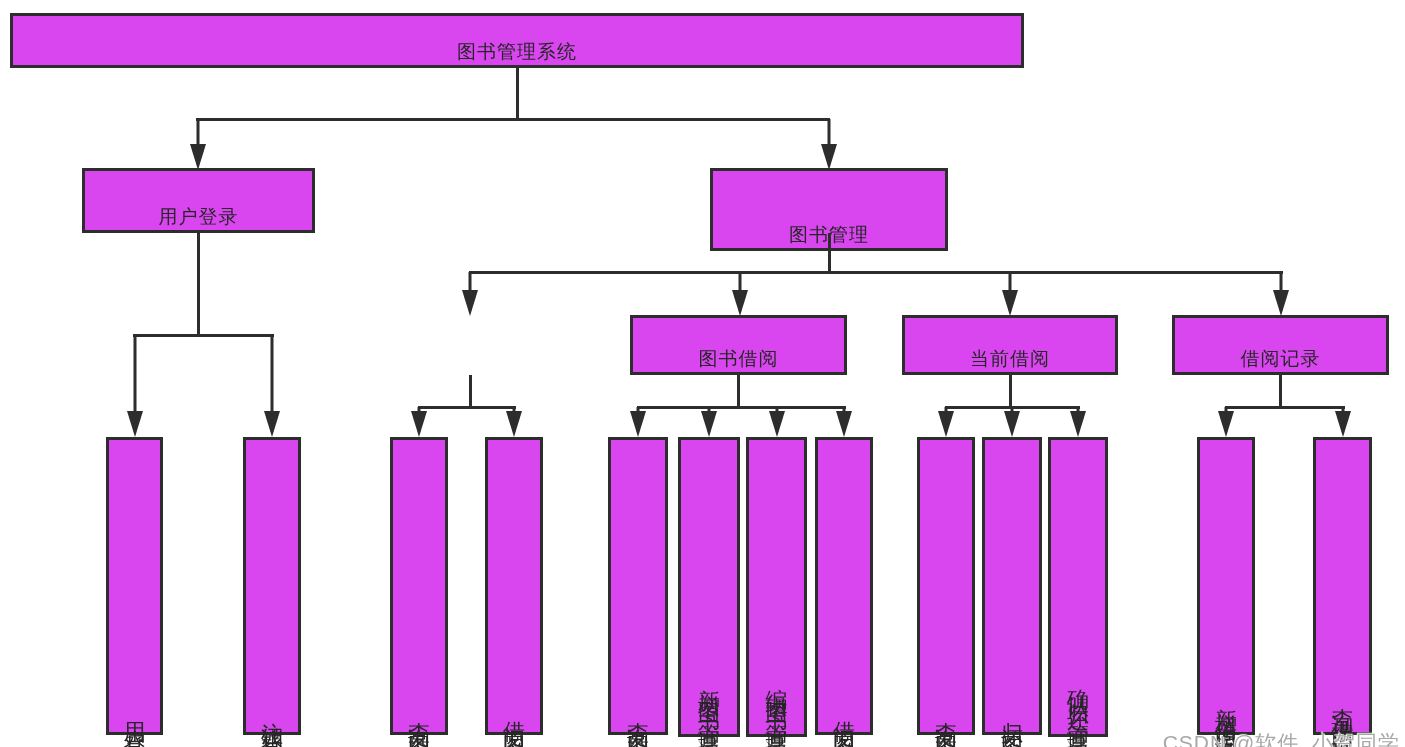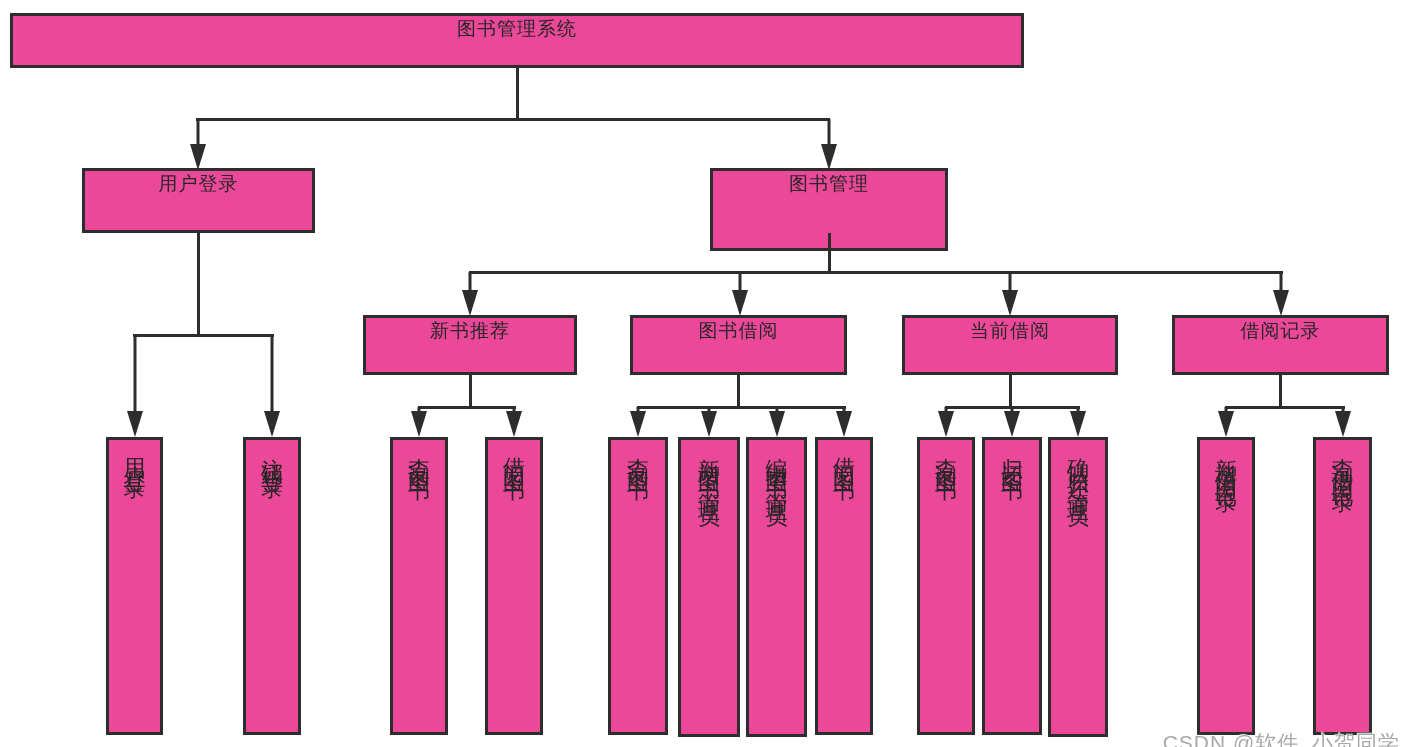--- a/index.html
+++ b/index.html
@@ -7,22 +7,22 @@
     position:relative;
     width:1405px;height:747px;
     background:#ffffff;
     font-family:"Liberation Sans","DejaVu Sans",sans-serif;
     overflow:hidden;
   }
   .node{
     position:absolute;
     box-sizing:border-box;
     border:3px solid #2d2d2d;
-    background:#ec4899;
-    display:flex;align-items:flex-start;justify-content:center;
+    background:#d946ef;
+    display:flex;align-items:flex-end;justify-content:center;
     color:#262626;
     font-family:Liberation Serif, serif;
   }
   .node.h{font-size:19px;letter-spacing:1px;}
   .node.leaf .vtext{
     writing-mode:vertical-rl;
     font-size:22px;
     letter-spacing:7px;
     line-height:1;
     color:#262626;
@@ -106,23 +106,20 @@
   </div>
   <div class="arrow" style="left:1001px;top:272px;width:18px;height:44px;">
     <div class="stem"></div>
       <div class="head"></div>
   </div>
   <div class="arrow" style="left:1271.5px;top:272px;width:18px;height:44px;">
     <div class="stem"></div>
       <div class="head"></div>
   </div>
 
-  <div class="node h" style="left:363px;top:315px;width:214px;height:60px;">
-    <span>新书推荐</span>
-  </div>
   <div class="node h" style="left:902px;top:315px;width:216px;height:60px;">
     <span>当前借阅</span>
   </div>
   <div class="node h" style="left:630px;top:315px;width:217px;height:60px;">
     <span>图书借阅</span>
   </div>
   <div class="node h" style="left:1172px;top:315px;width:217px;height:60px;">
     <span>借阅记录</span>
   </div>
 

